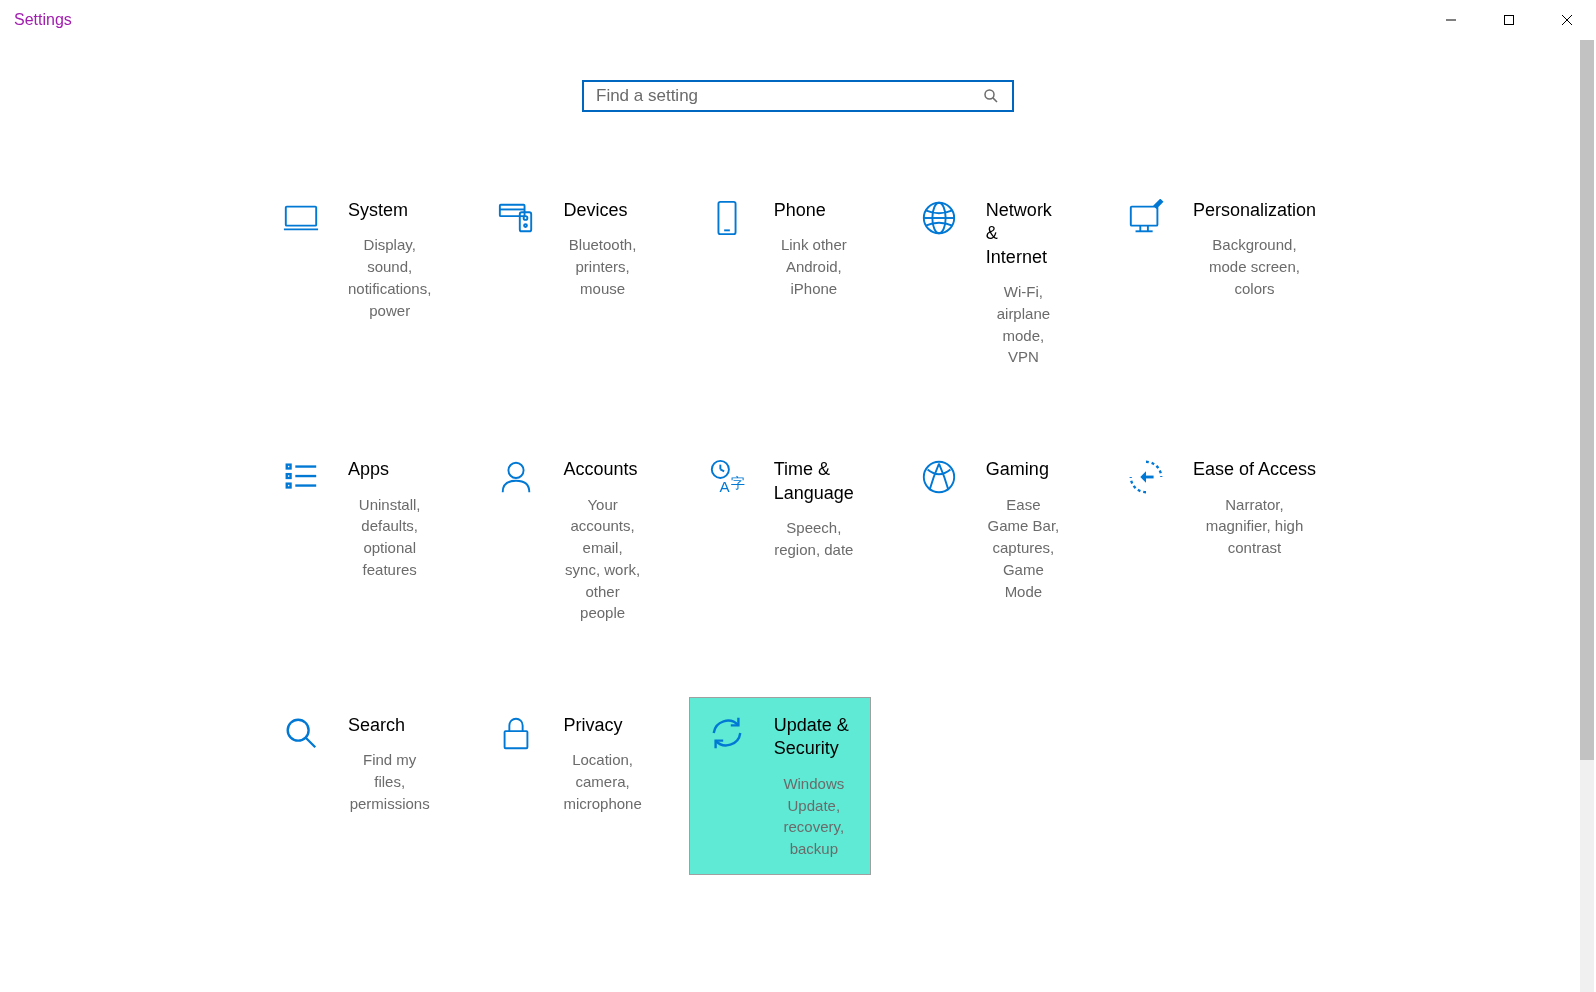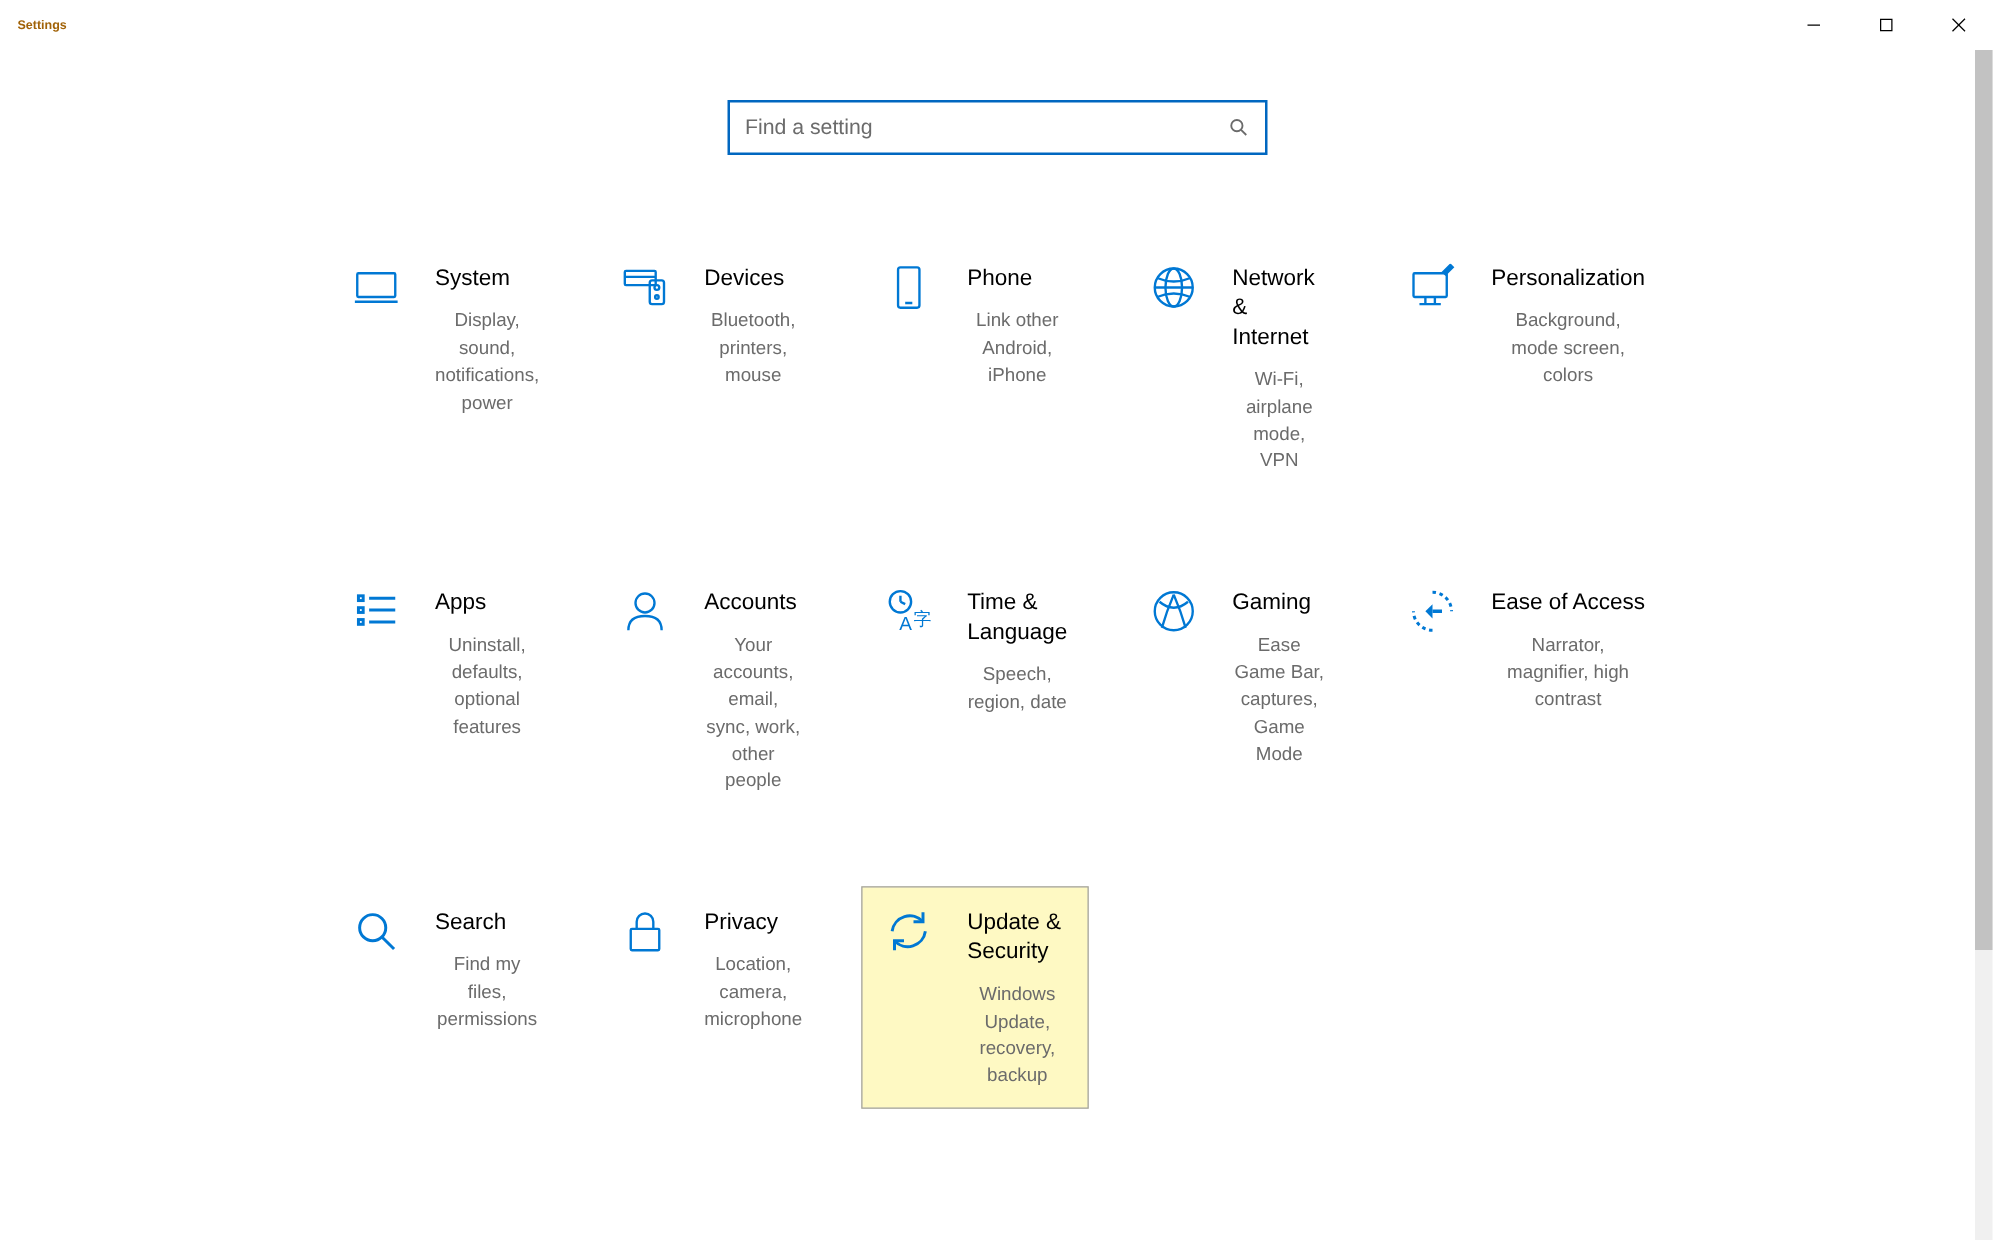--- a/index.html
+++ b/index.html
@@ -12,23 +12,22 @@
       position: relative;
     }
     .titlebar {
       display: flex;
       align-items: center;
       justify-content: space-between;
       height: 40px;
       padding-left: 14px;
     }
     .titlebar-title {
-      font-size: 10px;
-      color: #a16207;
-      font-weight: bold;
+      font-size: 16px;
+      color: #a21caf;
     }
     .win-controls {
       display: flex;
     }
     .win-btn {
       width: 58px;
       height: 40px;
       display: flex;
       align-items: center;
       justify-content: center;
@@ -40,21 +39,21 @@
     .win-btn svg { display: block; }
 
     .searchbar-wrap {
       width: 100%;
       display: flex;
       justify-content: center;
       margin-top: 40px;
     }
     .searchbar {
       width: 432px;
-      height: 44px;
+      height: 32px;
       border: 2px solid #0067c0;
       display: flex;
       align-items: center;
       padding: 0 12px;
     }
     .search-input {
       flex: 1;
       border: none;
       outline: none;
       font-size: 17px;
@@ -79,21 +78,21 @@
     .tile {
       display: flex;
       align-items: flex-start;
       gap: 26px;
       padding: 14px 16px;
       border: 1px solid transparent;
       cursor: default;
     }
     .tile.hovered {
       border: 1px solid #a0a0a0;
-      background: #fef9c3;
+      background: #5eead4;
     }
     .tile-icon {
       width: 42px;
       height: 42px;
       flex-shrink: 0;
       color: #0078d4;
       display: flex;
       align-items: center;
       justify-content: center;
     }

